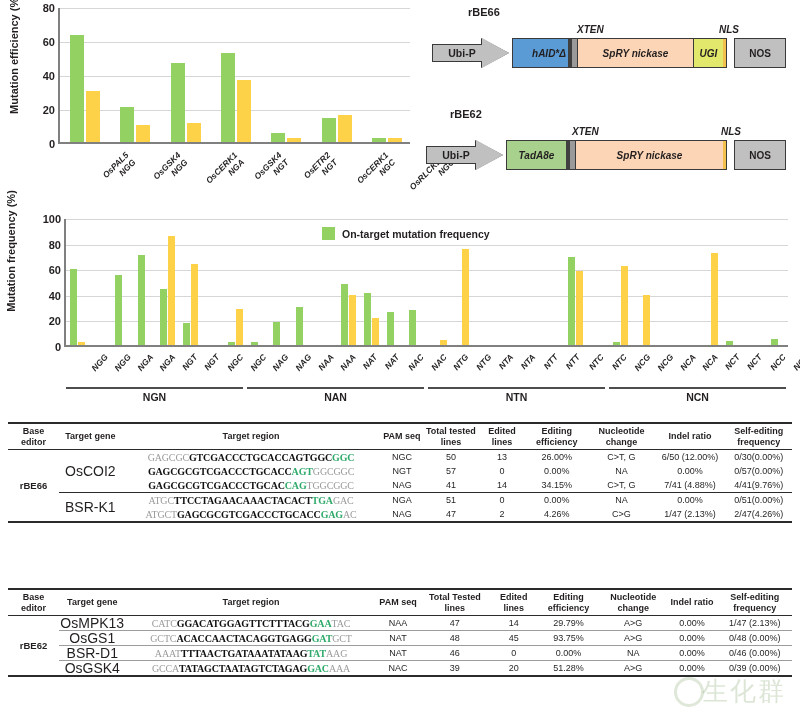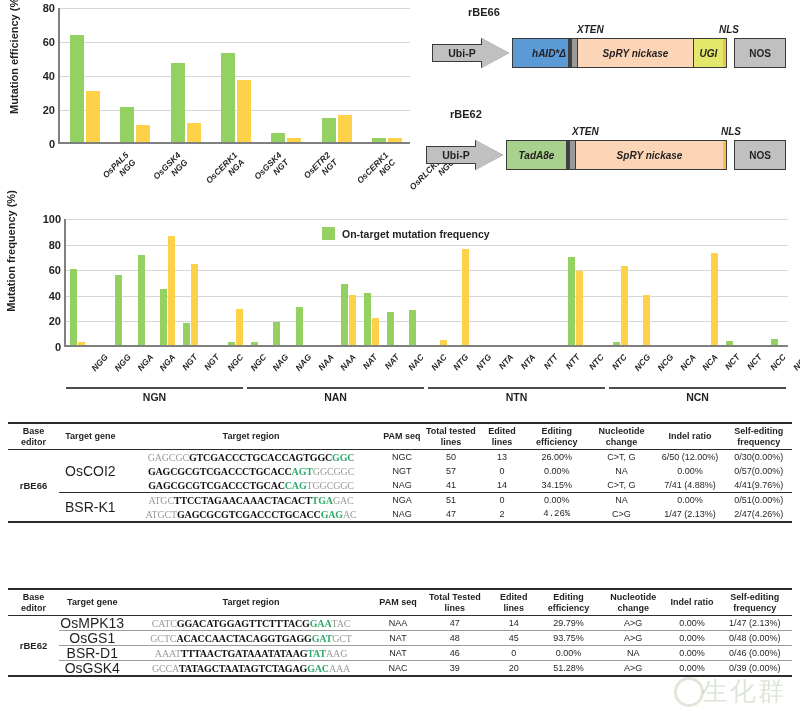--- a/index.html
+++ b/index.html
@@ -440,21 +440,21 @@
           <td>0.00%</td>
           <td>NA</td>
           <td>0.00%</td>
           <td>0/51(0.00%)</td>
         </tr>
         <tr class="rule-bot">
           <td class="seqcell" style="border-bottom: 2px solid rgb(43, 43, 43);"><span class="s-dim">ATGCT</span><span class="s-bold">GAGCGCGTCGACCCTGCACC</span><span class="s-green">GAG</span><span class="s-dim">AC</span></td>
           <td style="border-bottom: 2px solid rgb(43, 43, 43);">NAG</td>
           <td style="border-bottom: 2px solid rgb(43, 43, 43);">47</td>
           <td style="border-bottom: 2px solid rgb(43, 43, 43);">2</td>
-          <td style="border-bottom: 2px solid rgb(43, 43, 43); font-family: Liberation Mono, monospace;">4.26%</td>
+          <td style="border-bottom: 2px solid rgb(43, 43, 43);">4.26%</td>
           <td style="border-bottom: 2px solid rgb(43, 43, 43);">C&gt;G</td>
           <td style="border-bottom: 2px solid rgb(43, 43, 43);">1/47 (2.13%)</td>
           <td style="border-bottom: 2px solid rgb(43, 43, 43);">2/47(4.26%)</td>
         </tr>
       </tbody>
   </table>
 </div>
 
 <div class="tbl-wrap" style="top:588px;">
   <table class="sci">

